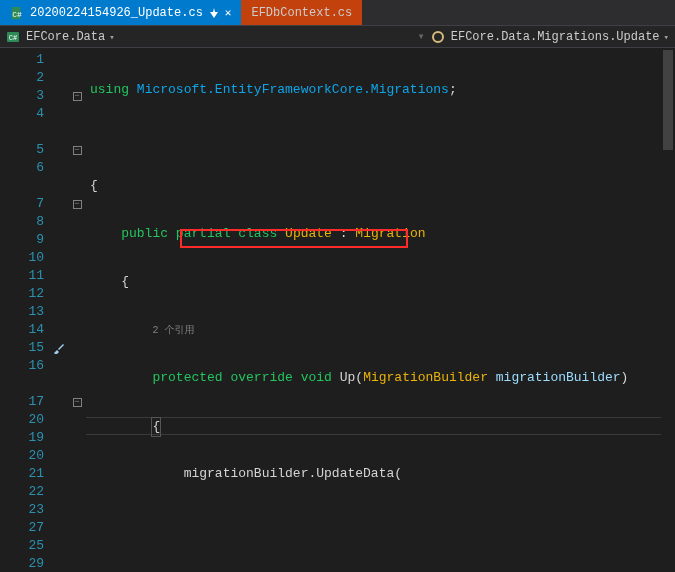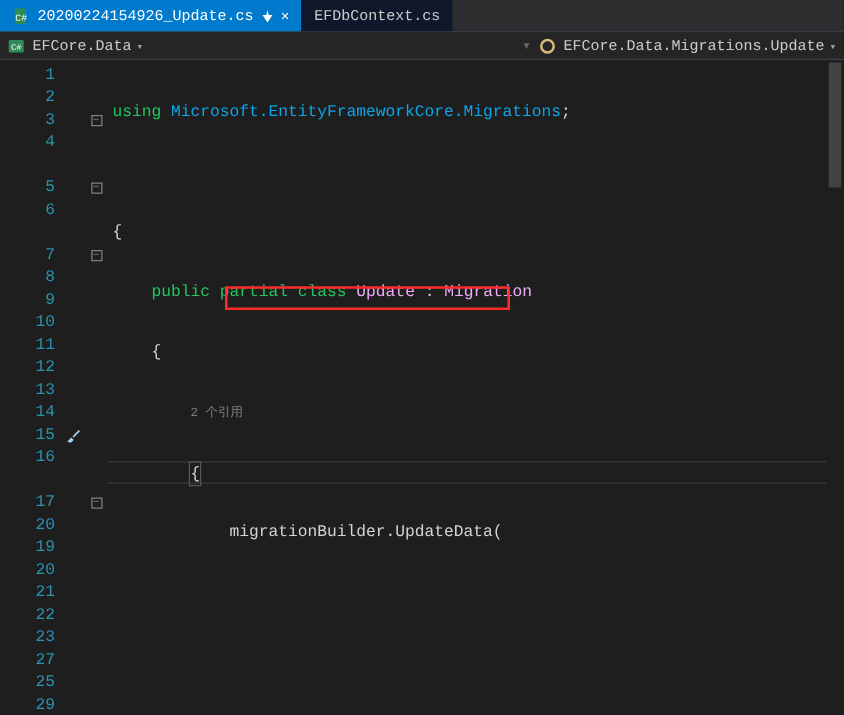--- a/index.html
+++ b/index.html
@@ -19,21 +19,21 @@
     height: 26px;
     border-bottom: 1px solid #3f3f46;
   }
   .tab {
     display: flex;
     align-items: center;
     gap: 6px;
     padding: 0 10px;
     font-size: 12px;
     color: #cccccc;
-    background: #0f172a;
+    background: #c2410c;
     cursor: pointer;
   }
   .tab.active {
     background: #007acc;
     color: #ffffff;
   }
   .tab .tab-icon {
     width: 14px; height: 14px; display:inline-flex; align-items:center; justify-content:center;
   }
   .tab .tab-icon svg { width:14px; height:14px; }
@@ -86,21 +86,21 @@
   .glyph svg { width:12px; height:12px; }
   .code {
     flex:1;
     padding-top:3px;
     position:relative;
     white-space: pre;
   }
   .line { height:18px; line-height:18px; position:relative; }
   .line .content { padding-left: 4px; }
   .kw { color:#22c55e; }
-  .type { color:#f0abfc; }
+  .type { color:#eab308; }
   .method { color:#d4d4d4; }
   .param { color:#9cdcfe; }
   .comment { color:#808080; font-size:10px; }
   .punct { color:#d4d4d4; }
   .ns { color:#0ea5e9; }
   .bracket-line { border-top:1px solid #3a3a3c; border-bottom:1px solid #3a3a3c; }
   .brace-highlight { outline:1px solid #555555; display:inline-block; }
   .highlight-box {
     position:absolute;
     border:2px solid #ff2a2a;
@@ -245,20 +245,21 @@
       </div>
   </div>
 
   <div class="code">
     <div class="line"><span class="content"><span class="kw">using</span> <span class="ns">Microsoft.EntityFrameworkCore.Migrations</span><span class="punct">;</span></span></div>
     <div class="line"><span class="content"> </span></div>
     <div class="line"><span class="content"><span class="punct">{</span></span></div>
     <div class="line"><span class="content">    <span class="kw">public</span> <span class="kw">partial</span> <span class="kw">class</span> <span class="type">Update</span> <span class="punct">:</span> <span class="type">Migration</span></span></div>
     <div class="line"><span class="content">    <span class="punct">{</span></span></div>
     <div class="line"><span class="content">        <span class="comment">2 个引用</span></span></div>
+    <div class="line"><span class="content">        <span class="kw">protected</span> <span class="kw">override</span> <span class="kw">void</span> <span class="method">Up</span><span class="punct">(</span><span class="type">MigrationBuilder</span> <span class="param">migrationBuilder</span><span class="punct">)</span></span></div>
     <div class="line bracket-line"><span class="content">        <span class="brace-highlight punct">{</span></span></div>
     <div class="line"><span class="content">            <span class="method">migrationBuilder.UpdateData(</span></span></div>
     
     
     
     
     
     
     
     

